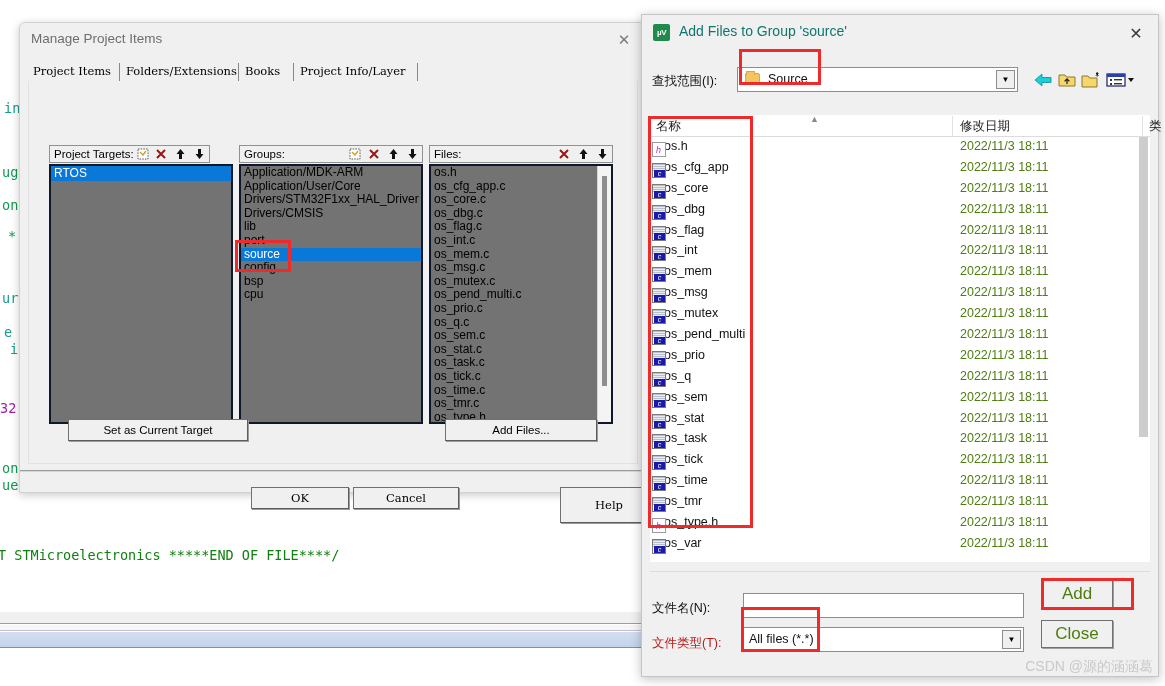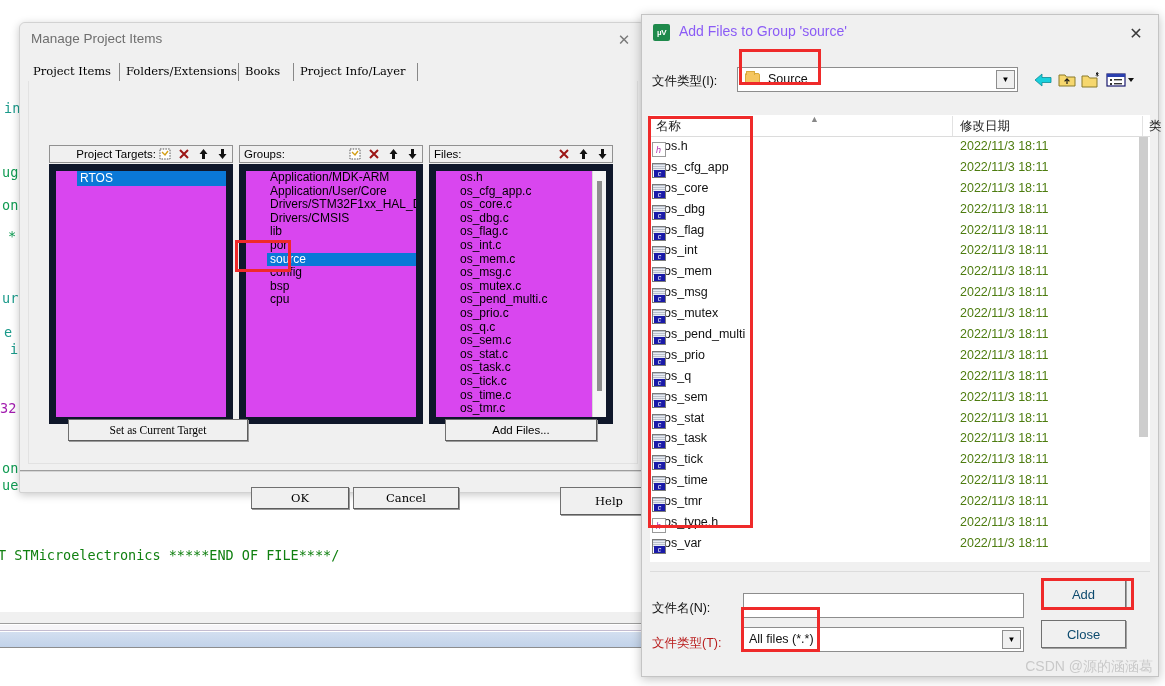--- a/index.html
+++ b/index.html
@@ -84,23 +84,22 @@
     display:flex; align-items:center;
   }
   .colhdr-label { font-size:11.5px; color:#000; padding-left:4px; flex:1; white-space:nowrap;}
   .mini-btn {
     width:18px; height:16px; margin-right:1px;
     display:flex; align-items:center; justify-content:center;
     font-size:12px; line-height:1;
   }
 
   .listbox {
-    position:absolute; background:#d946ef; border:7px solid #0f172a;
+    position:absolute; background:#737373; border:2px solid #0f172a;
     overflow:hidden;
-    padding-left:21px;
   }
   .listbox .row {
     font-size:12px; color:#000; line-height:13.6px; height:13.6px;
     padding-left:3px; white-space:nowrap; font-family:"Liberation Sans", sans-serif;
   }
   .listbox .row.sel { background:#0a78d7; color:#ffffff; }
 
   .lb-scroll {
     position:absolute; right:0px; top:0px; width:14px; bottom:0px;
     background:#f4f4f4; border-left:1px solid #d8d8d8;
@@ -129,21 +128,21 @@
     box-shadow: 0 2px 10px rgba(0,0,0,0.25);
   }
   .fd-title { position:absolute; left:0; top:0; width:100%; height:35px; background:#f0f0f0; }
   .fd-icon {
     position:absolute; left:11px; top:9px; width:17px; height:17px;
     background:#1f8a4c; border-radius:2px;
     color:#fff; font-size:8px; font-weight:bold;
     display:flex; align-items:center; justify-content:center;
     font-family:"Liberation Sans", sans-serif; letter-spacing:-0.5px;
   }
-  .fd-title-text { position:absolute; left:37px; top:8px; font-size:14px; color:#8b5cf6; }
+  .fd-title-text { position:absolute; left:37px; top:8px; font-size:14px; color:#0f766e; }
   .fd-close { position:absolute; right:6px; top:6px; width:32px; height:24px; display:flex; align-items:center; justify-content:center; color:#3a3a3a; font-size:16px;}
 
   .fd-lookin-label { position:absolute; left:10px; top:58px; font-size:12.5px; color:#111; }
   .fd-combo {
     position:absolute; left:95px; top:52px; width:281px; height:25px;
     background:#ffffff; border:1px solid #8d8d8d;
   }
   .fd-combo-folder {
     position:absolute; left:7px; top:5px; width:15px; height:12px;
     background:#f5c660; border:1px solid #d9a93b; border-radius:1px 2px 1px 1px;
@@ -212,25 +211,25 @@
     font-size:12.5px; padding-left:4px; font-family:"Liberation Sans", sans-serif;
     background:transparent;
   }
   .fd-select {
     position:absolute; left:101px; top:612px; width:281px; height:25px;
     background:#ffffff; border:1px solid #8d8d8d;
   }
   .fd-select-text { position:absolute; left:5px; top:4px; font-size:12.5px; color:#111; }
 
   .fd-btn {
-    position:absolute; left:1041px; width:85px; height:28px;
+    position:absolute; left:1041px; width:72px; height:28px;
     background:#f0f0f0; border:1px solid #707070;
     box-shadow:1px 1px 0 #a0a0a0;
     display:flex; align-items:center; justify-content:center;
-    font-size:13px; color:#0c4a6e;
+    font-size:17px; color:#4d7c0f;
   }
 
   
   .redbox { position:absolute; border:3px solid #ef2a2a; pointer-events:none; }
 
   .watermark {
     position:absolute; right:12px; bottom:10px;
     font-size:14px; color:#c9c9c9;
     font-family:"Liberation Sans", sans-serif;
     white-space:nowrap;
@@ -274,21 +273,21 @@
     <div class="tabstrip">
       <div class="tab active" style="left:0px;   width:92px;">Project Items</div>
       <div class="tab" style="left:93px;  width:118px;">Folders/Extensions</div>
       <div class="tab" style="left:212px; width:54px;">Books</div>
       <div class="tab" style="left:267px; width:123px;">Project Info/Layer</div>
     </div>
     <div class="tab-underline"></div>
     <div class="panel-inner"></div>
 
     <div class="colgroup" style="left:29px; width:184px;">
-      <div class="colhdr" style="left:0; width:184px;text-align:right;">
+      <div class="colhdr" style="left:0; width:161px;">
         <span class="colhdr-label">Project Targets:</span>
         <span class="mini-btn">
           <svg width="12" height="12" viewBox="0 0 12 12">
               <rect x="1" y="1" width="10" height="10" fill="#fff" stroke="#555" stroke-dasharray="1.5,1.2"></rect>
               <path d="M3 4 L6 7 L9 3" stroke="#d4a017" fill="none" stroke-width="1.4"></path>
             </svg>
         </span>
         <span class="mini-btn">
           <svg width="12" height="12" viewBox="0 0 12 12">
               <path d="M2 2 L10 10 M10 2 L2 10" stroke="#9c1515" stroke-width="2" fill="none"></path>
@@ -387,41 +386,41 @@
         <div class="row">os_tick.c</div>
         <div class="row">os_time.c</div>
         <div class="row">os_tmr.c</div>
         <div class="row">os_type.h</div>
         <div class="lb-scroll">
           <div class="lb-thumb"></div>
         </div>
       </div>
     </div>
 
-    <div class="btn-w32" style="left:48px; top:396px; width:180px; height:22px;font-family:Liberation Serif, serif;">Set as Current Target</div>
+    <div class="btn-w32" style="left:48px; top:396px; width:180px; height:22px;">Set as Current Target</div>
     <div class="btn-w32" style="left:425px; top:396px; width:152px; height:22px;">Add Files...</div>
 
     <div class="dlg-footer-sep"></div>
 
     <div class="btn-w32 serif" style="left:231px; top:464px; width:98px; height:22px;">OK</div>
     <div class="btn-w32 serif" style="left:333px; top:464px; width:106px; height:22px;">Cancel</div>
-    <div class="btn-w32 serif" style="left:540px; top:464px; width:98px; height:28px;">Help</div>
+    <div class="btn-w32 serif" style="left:540px; top:464px; width:98px; height:36px;">Help</div>
 
     <div class="redbox" style="left:215px; top:217px; width:56px; height:32px;"></div>
   </div>
 
   <div class="dlg-file">
 
     <div class="fd-title">
       <div class="fd-icon">µV</div>
       <div class="fd-title-text">Add Files to Group 'source'</div>
       <div class="fd-close">✕</div>
     </div>
 
-    <div class="fd-lookin-label">文件类型(I):</div>
+    <div class="fd-lookin-label">查找范围(I):</div>
     <div class="fd-combo">
       <span class="fd-combo-folder"></span>
       <span class="fd-combo-text">Source</span>
       <span class="fd-combo-arrow">▼</span>
     </div>
 
     <div class="fd-tool" style="left:390px; width:22px;">
       <svg width="20" height="16" viewBox="0 0 20 16">
           <path d="M9 2 L2 8 L9 14 L9 10.5 L18 10.5 L18 5.5 L9 5.5 Z" fill="#19cfdc" stroke="#0e8a95" stroke-width="0.8"></path>
         </svg>

